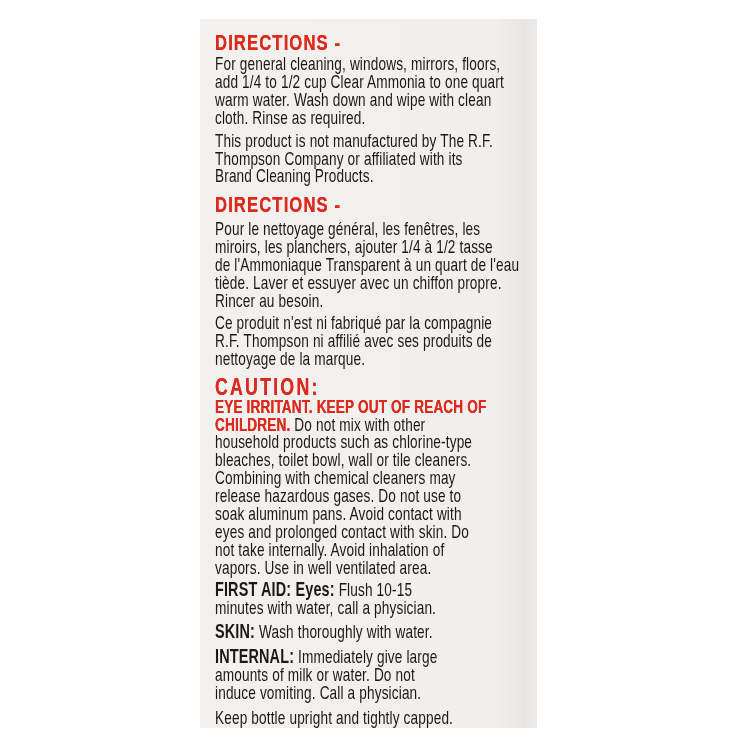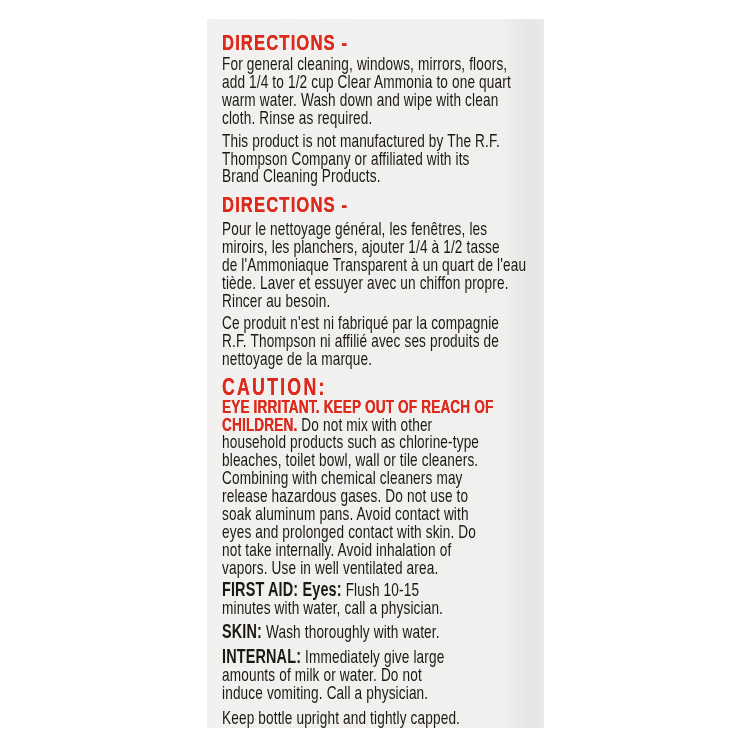--- a/index.html
+++ b/index.html
@@ -6,21 +6,21 @@
   body{
     width:750px;height:750px;
     background:#ffffff;
     overflow:hidden;
     font-family:"Liberation Sans", sans-serif;
     position:relative;
   }
   .photo-stage{position:absolute;inset:0;background:#ffffff;}
   .label-card{
     position:absolute;
-    left:207px;top:19px;width:337px;height:709px;
+    left:200px;top:19px;width:337px;height:709px;
     background:linear-gradient(90deg,#f2f1ef 0%,#f1f0ee 55%,#f0efed 88%,#e7e6e4 96%,#eceae8 100%);
     overflow:hidden;
   }
   .label-content{
     position:absolute;left:15px;top:0;width:460px;
     transform:scaleX(0.74);
     transform-origin:0 0;
     color:#1b1916;
   }
   .hd{

